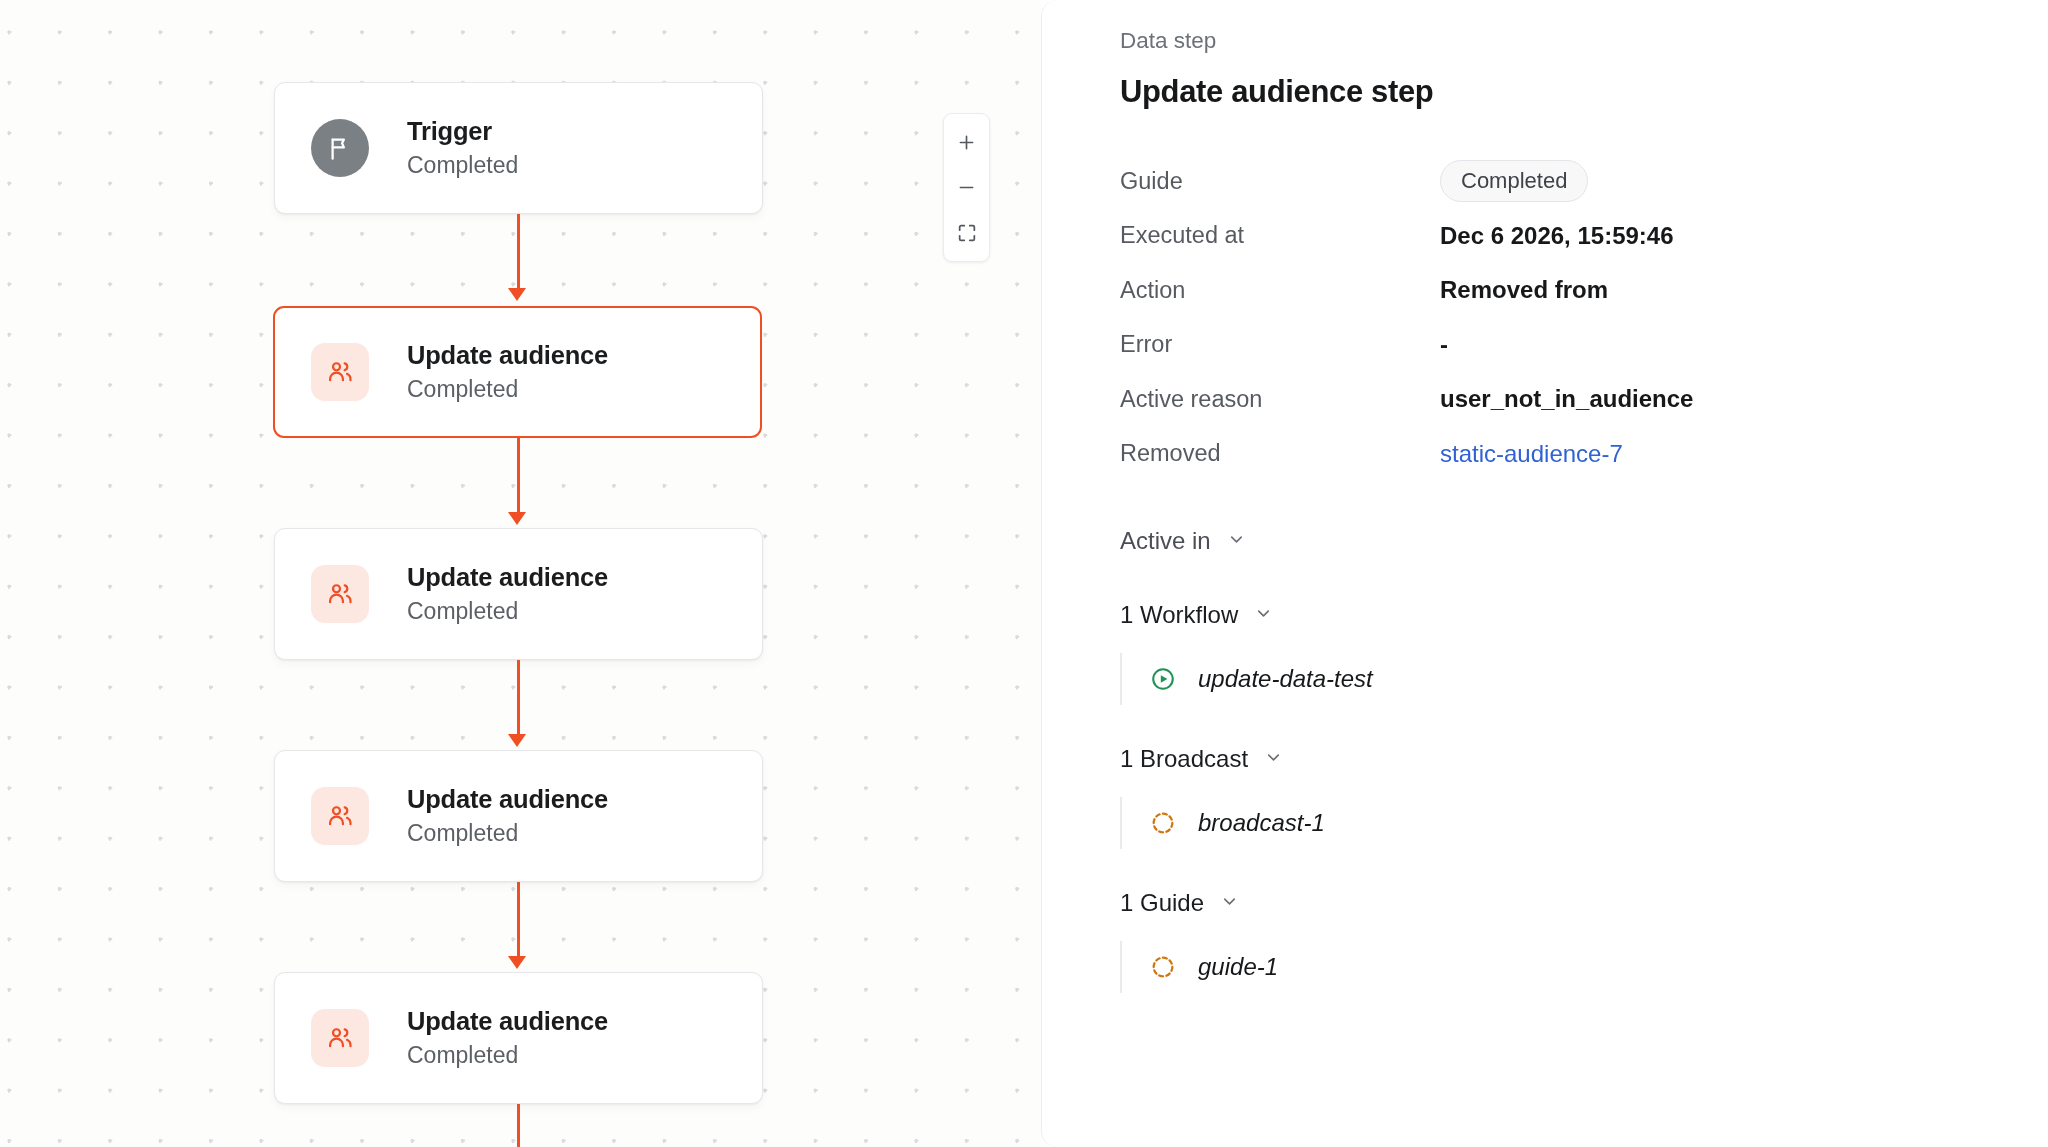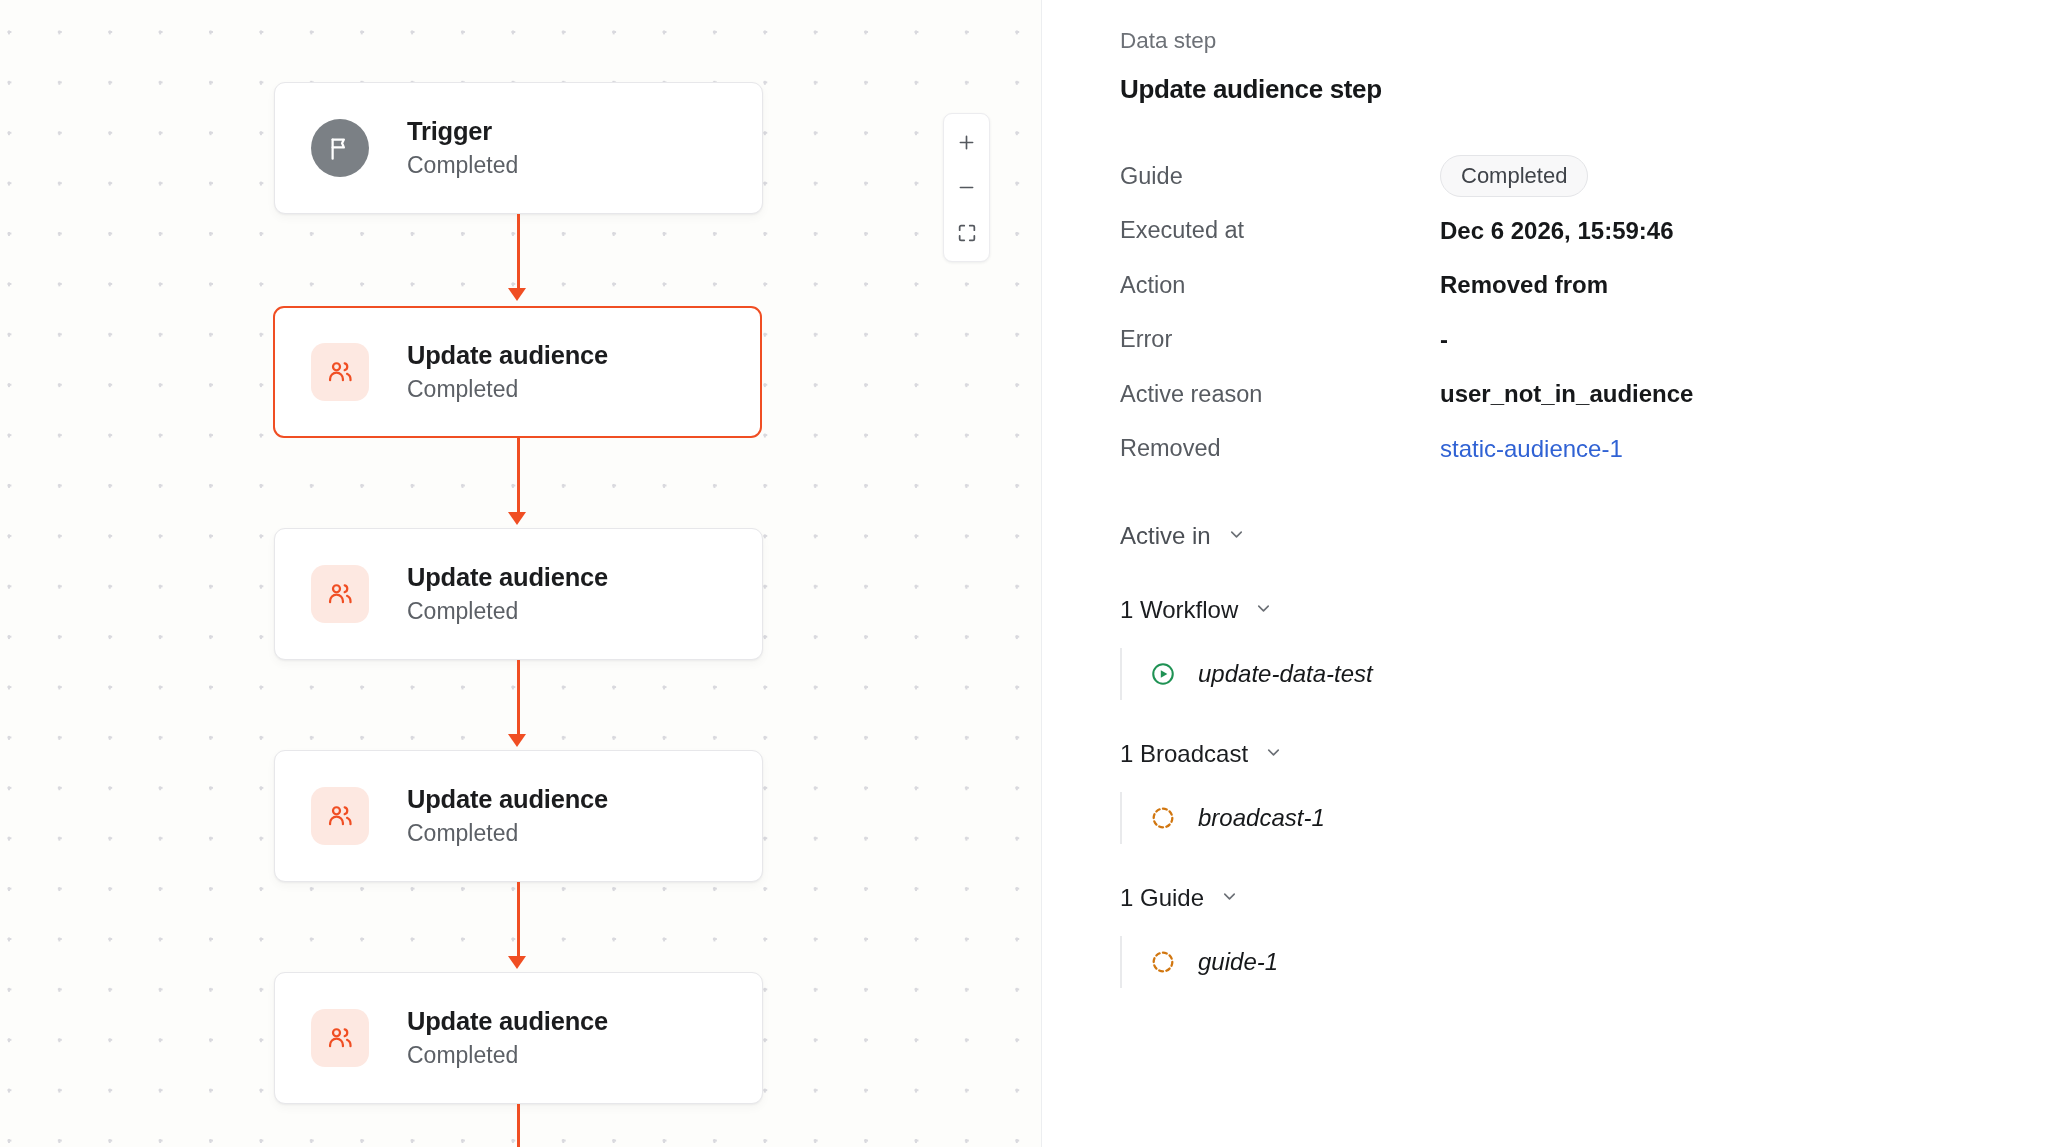--- a/index.html
+++ b/index.html
@@ -106,24 +106,25 @@
   .zoom-btn svg { display: block; }
 
   
   #panel {
     position: relative;
     width: 1007px;
     height: 1147px;
     background: #ffffff;
     border-left: 1.4px solid #eceef0;
     padding: 28px 40px 0 40px;
+    border-radius: 16px;
   }
   .eyebrow { font-size: 22.5px; color: #6d7177; margin: 0 0 20px 38px; }
   .panel-title {
-    font-size: 26px; font-weight: 700; color: #16181a;
+    font-size: 31px; font-weight: 700; color: #16181a;
     margin: 0 0 44px 38px; letter-spacing: -.35px;
   }
 
   .field-row { display: flex; align-items: center; margin: 0 0 0 38px; height: 54.5px; }
   .field-label { width: 320px; font-size: 23.5px; color: #575b61; flex: 0 0 auto; }
   .field-value { font-size: 24px; color: #16181a; font-weight: 600; }
   .field-value.link { color: #3062d4; font-weight: 500; cursor: pointer; }
 
   .pill {
     display: inline-flex; align-items: center;
@@ -299,21 +300,21 @@
       <div class="field-value">-</div>
     </div>
 
     <div class="field-row">
       <div class="field-label">Active reason</div>
       <div class="field-value">user_not_in_audience</div>
     </div>
 
     <div class="field-row">
       <div class="field-label">Removed</div>
-      <div class="field-value link">static-audience-1</div>
+      <div class="field-value link">static-audience-7</div>
     </div>
 
     <div id="active-in">
 
       <div class="section-head">
         <span>Active in</span>
         <span class="chev">
           <svg width="19" height="19" viewBox="0 0 24 24" fill="none" stroke="currentColor" stroke-width="2" stroke-linecap="round" stroke-linejoin="round">
               <path d="M6 9l6 6 6-6"></path>
             </svg>

